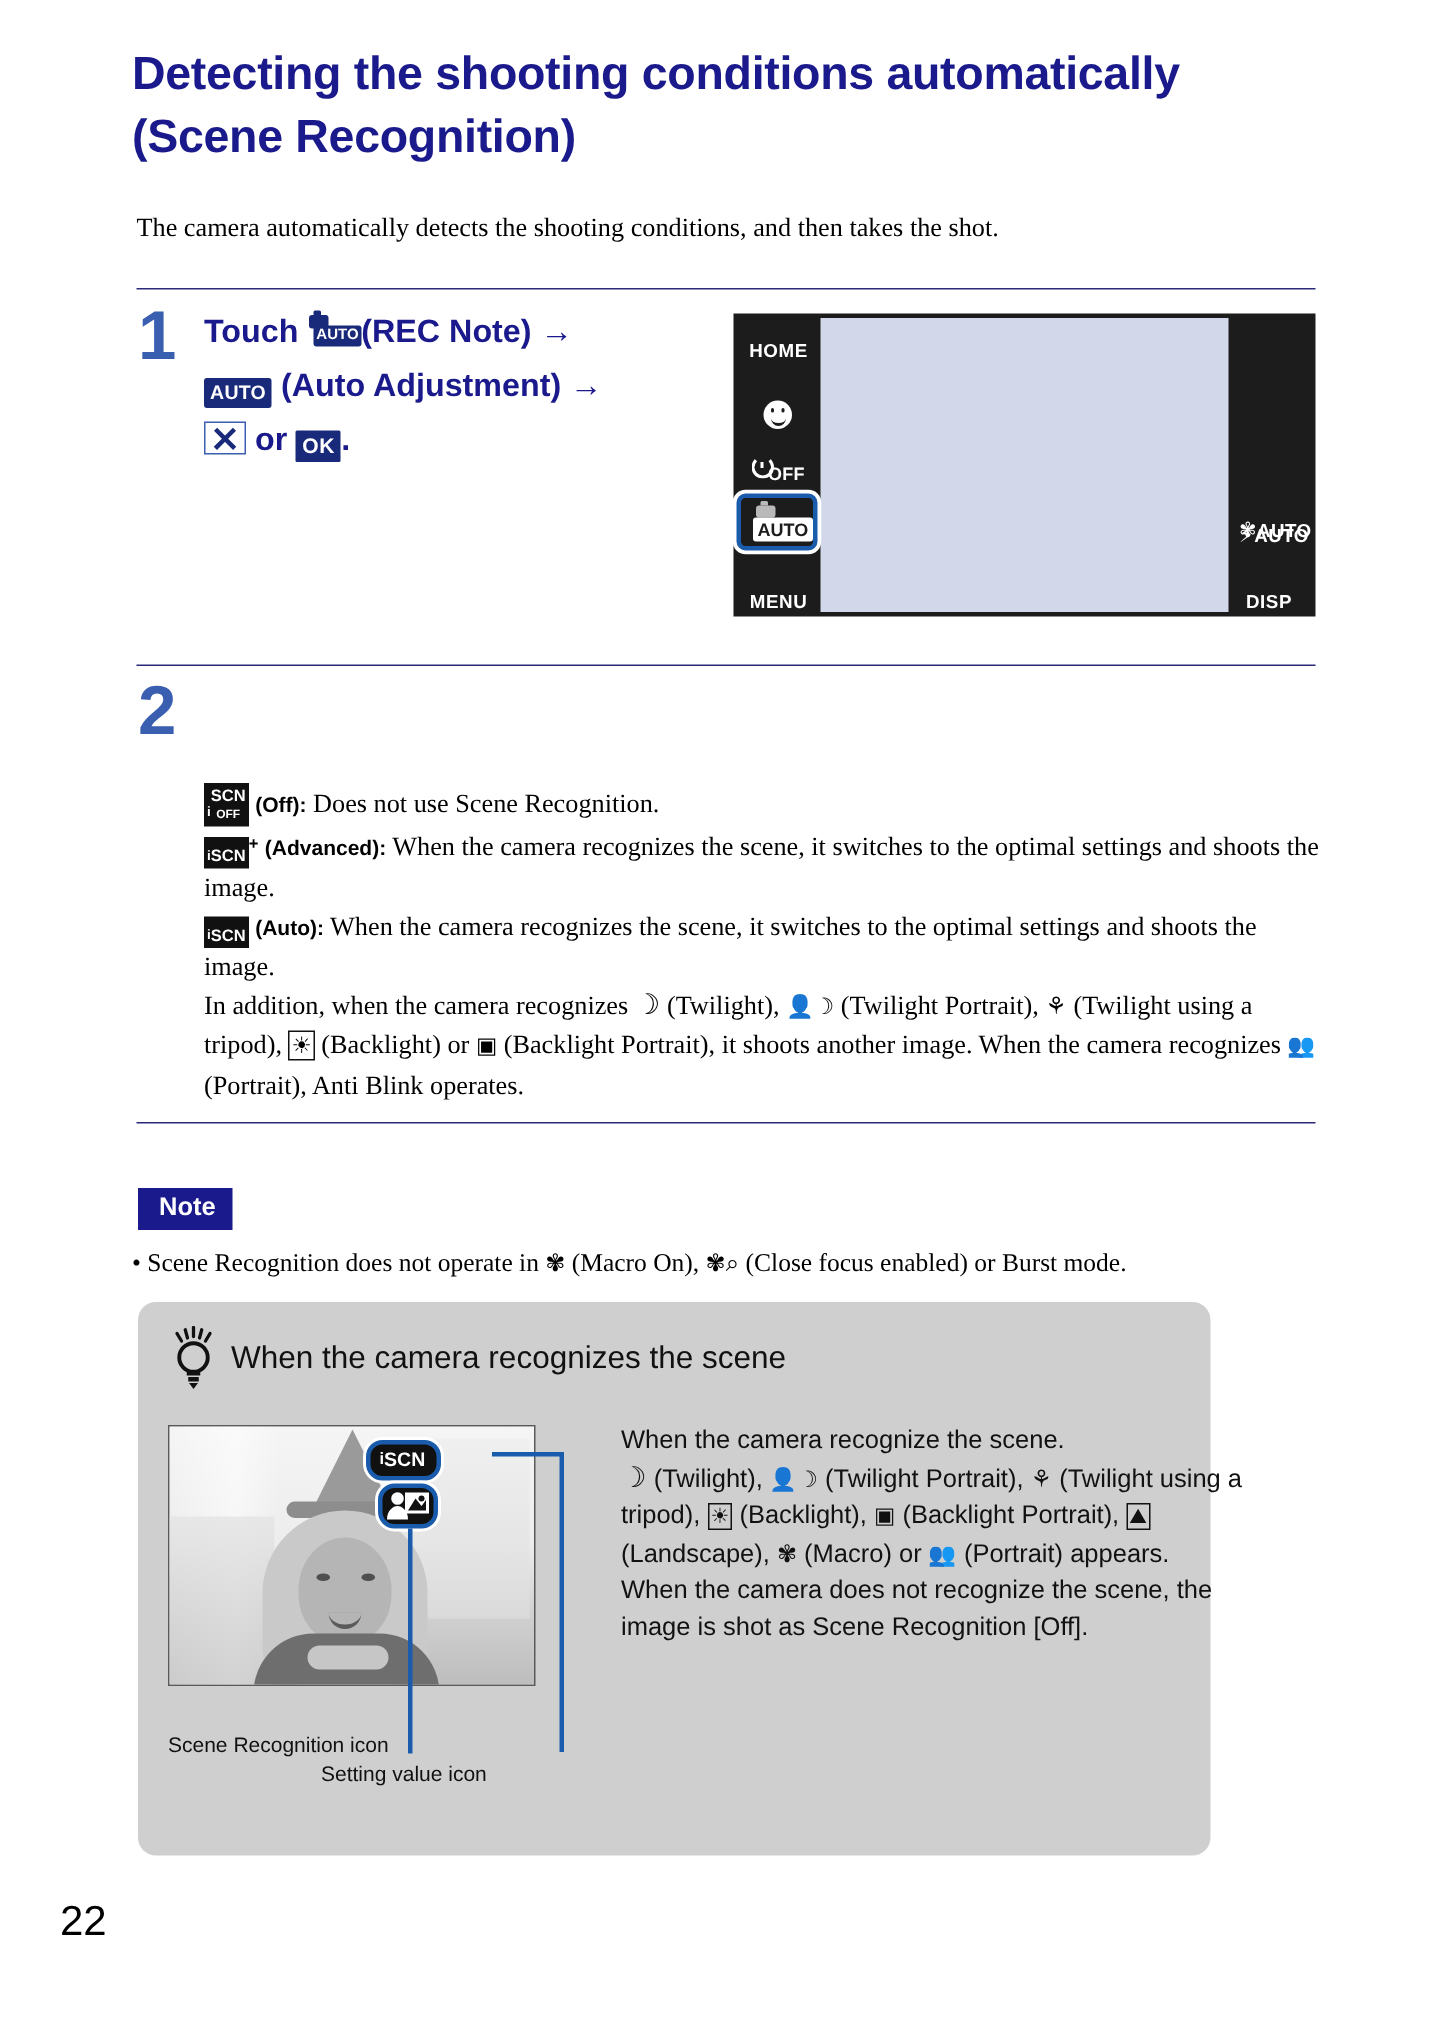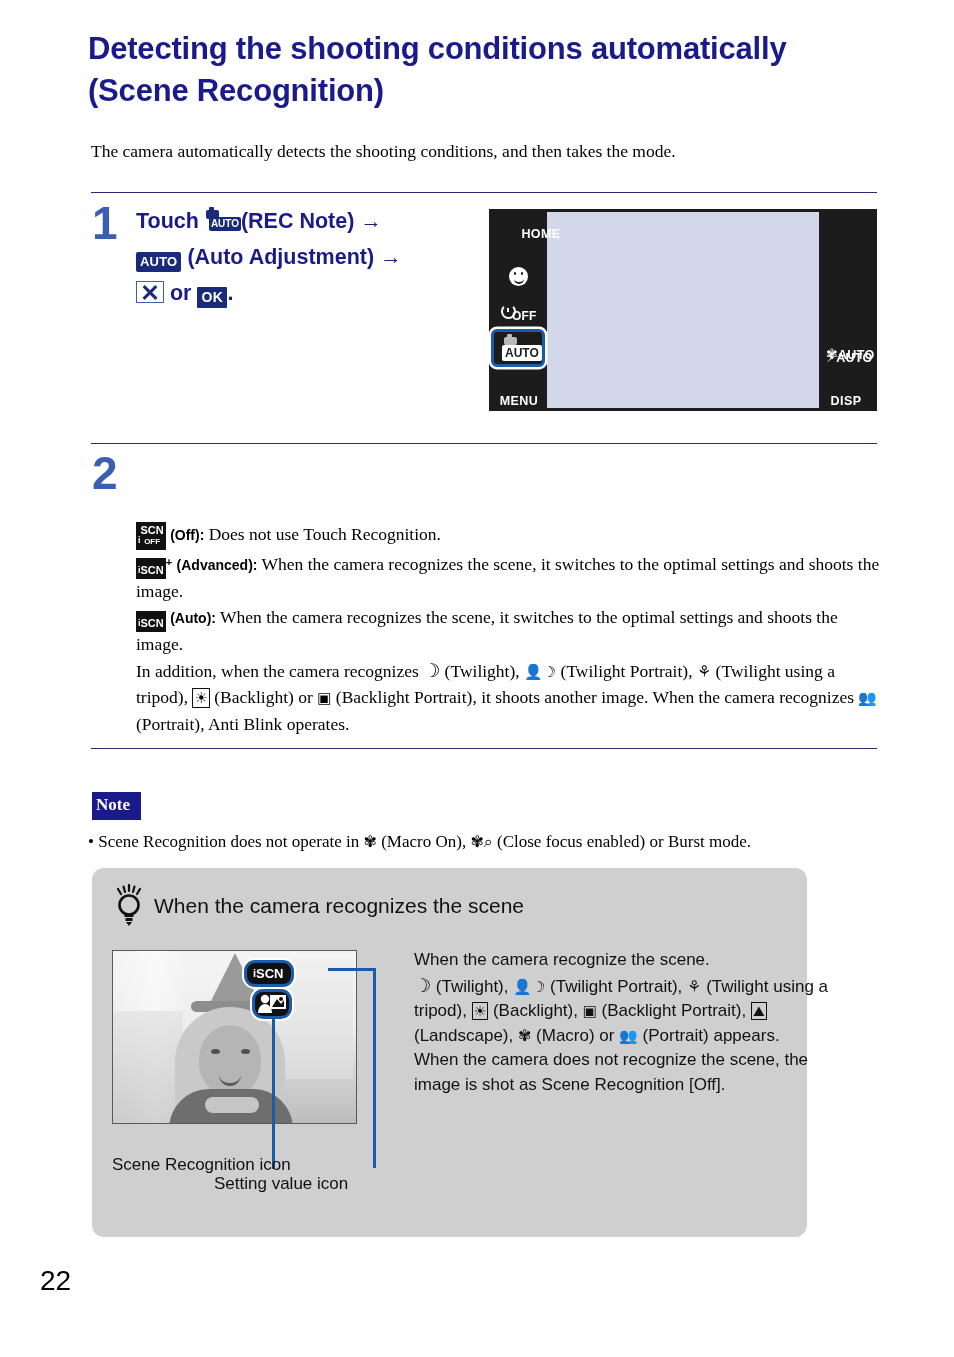--- a/index.html
+++ b/index.html
@@ -198,21 +198,21 @@
   }
   .lcd-item {
     position: absolute;
     color: #ffffff;
     font-family: "Liberation Sans", sans-serif;
     font-weight: bold;
     font-size: 12.5px;
     letter-spacing: 0.4px;
     text-align: center;
   }
-  #lcd-home { left: 6px; top: 18px; width: 48px; margin-left: 22px; }
+  #lcd-home { left: 6px; top: 18px; width: 48px; }
   #lcd-menu { left: 6px; top: 185px; width: 48px; }
   #lcd-disp { left: 332px; top: 185px; width: 50px; }
 
   .lcd-smile {
     position: absolute;
     left: 20px; top: 58px;
     width: 19px; height: 19px;
     border-radius: 50%;
     background: #ffffff;
   }
@@ -345,24 +345,24 @@
   .iscn-stack { display:inline-block; text-align:center; line-height: 8px;}
 
   .g { font-family: "DejaVu Sans", sans-serif; }
 
   
   .note-badge {
     position: absolute;
     left: 92px; top: 792px;
     background: #1a1a8c;
     color: #fff;
-    font-family: Liberation Serif, serif;
+    font-family: Liberation Sans, sans-serif;
     font-weight: bold;
     font-size: 17px;
-    padding: 3px 11px 5px 4px;
+    padding: 3px 11px 5px 14px;
   }
   .note-text {
     position: absolute;
     left: 88px; top: 830px;
     width: 800px;
     font-family: "Liberation Serif", serif;
     font-size: 17px;
     line-height: 23px;
   }
 
@@ -477,21 +477,21 @@
     box-sizing: border-box;
   }
 
   .cal-line {
     position: absolute;
     background: #1a5cab;
   }
   .cal-lbl {
     position: absolute;
     font-family: "Liberation Sans", sans-serif;
-    font-size: 17px;
+    font-size: 14px;
     color: #111;
   }
 
   .tip-text {
     position: absolute;
     left: 322px; top: 80px;
     width: 440px;
     font-family: "Liberation Sans", sans-serif;
     font-size: 17px;
     line-height: 24.5px;
@@ -508,21 +508,21 @@
     color: #000;
   }
 </style>
 </head>
 <body>
 
 <div class="page">
 
   <div class="title">Detecting the shooting conditions automatically (Scene Recognition)</div>
 
-  <div class="intro">The camera automatically detects the shooting conditions, and then takes the mode.</div>
+  <div class="intro">The camera automatically detects the shooting conditions, and then takes the shot.</div>
 
   <div class="hrule" id="rule1"></div>
 
   <div class="step-num" id="step1-num">1</div>
   <div class="step-text" id="step1-text">
     <span>Touch</span>
     <span class="ico-recmode">
       <span class="cam"></span><span class="au">AUTO</span>
     </span>
     <span>(REC Note)</span>
@@ -557,21 +557,21 @@
     <div class="lcd-item" id="lcd-disp">DISP</div>
   </div>
 
   <div class="hrule" id="rule2"></div>
 
   <div class="step-num" id="step2-num">2</div>
 
   <div class="modelist">
     <p>
       <span class="iscn-blk"><span class="i">i</span><span class="iscn-stack"><span class="scn">SCN</span><br><span class="off">OFF</span></span></span>
-      <b>(Off):</b><span> Does not use Touch Recognition.</span>
+      <b>(Off):</b><span> Does not use Scene Recognition.</span>
     </p>
     <p>
       <span class="iscn-blk"><span class="i">i</span><span class="scn">SCN</span></span><span class="sup" style="font-size:11px;vertical-align:4px;font-family:'Liberation Sans',sans-serif;font-weight:bold;">+</span>
       <b>(Advanced):</b><span> When the camera recognizes the scene, it switches to the optimal settings and shoots the image.</span>
     </p>
     <p>
       <span class="iscn-blk"><span class="i">i</span><span class="scn">SCN</span></span>
       <b>(Auto):</b><span> When the camera recognizes the scene, it switches to the optimal settings and shoots the image.</span>
     </p>
     <p>

